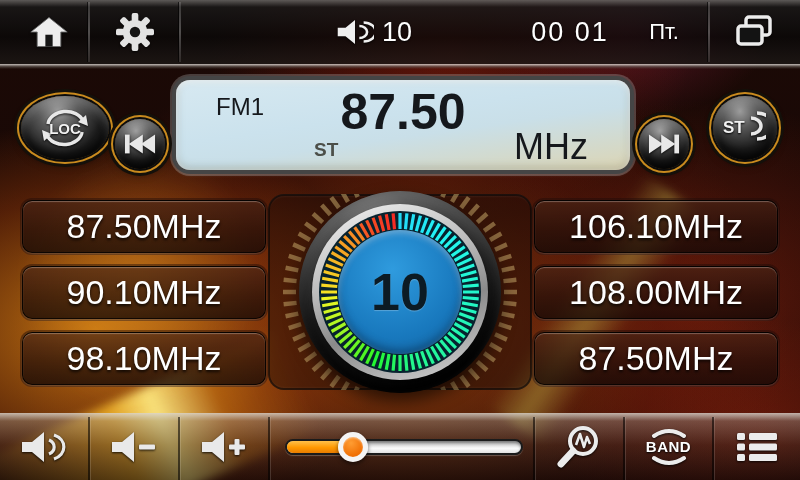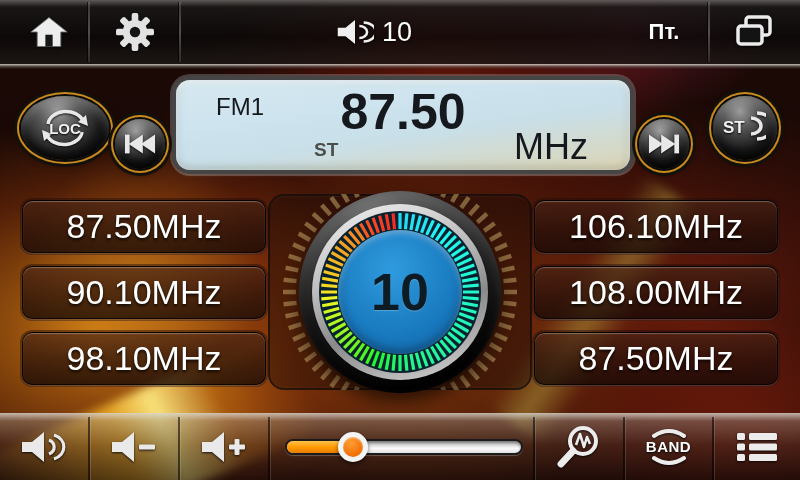--- a/index.html
+++ b/index.html
@@ -36,21 +36,21 @@
     background:linear-gradient(180deg,rgba(98,96,94,.92) 0%,rgba(24,24,24,.85) 11%,rgba(8,8,8,.78) 58%,rgba(28,24,22,.82) 100%);}
   .topbar-edge{position:absolute;left:0;top:64px;width:800px;height:5px;z-index:5;
     background:linear-gradient(180deg,rgba(225,220,215,.85),rgba(105,98,92,.55) 55%,rgba(0,0,0,0));}
   .tb-div{position:absolute;top:2px;height:60px;width:2px;
     background:linear-gradient(180deg,rgba(255,255,255,.14),rgba(255,255,255,.28) 50%,rgba(255,255,255,.10));box-shadow:-1px 0 0 rgba(0,0,0,.6);}
   .tb-btn{position:absolute;top:0;height:64px;display:flex;align-items:center;justify-content:center;cursor:pointer;}
   .tb-text{color:#fff;text-shadow:0 1px 2px rgba(0,0,0,.85);}
   .tb-title{position:absolute;left:186px;top:0;height:64px;display:flex;align-items:center;font-size:24px;font-weight:700;}
   .tb-volume{position:absolute;left:336px;top:0;height:64px;display:flex;align-items:center;gap:8px;font-size:27px;}
   .tb-time{position:absolute;left:520px;width:100px;top:0;height:64px;display:flex;align-items:center;justify-content:center;font-size:27px;letter-spacing:2px;}
-  .tb-day{position:absolute;left:634px;width:60px;top:0;height:64px;display:flex;align-items:center;justify-content:center;font-size:22px;font-weight:700;}
+  .tb-day{position:absolute;left:634px;width:60px;top:0;height:64px;display:flex;align-items:center;justify-content:center;font-size:22px;font-weight:400;}
 
   
   .lcd{position:absolute;left:176px;top:80px;width:454px;height:90px;z-index:4;border-radius:14px;
     background:linear-gradient(172deg,var(--lcd-top) 0%,#cbe2ed 42%,#c9dfe8 58%,var(--lcd-bottom) 100%);
     box-shadow:0 0 0 4px #454545,0 0 0 6px rgba(160,160,160,.35),0 4px 4px rgba(255,255,255,.22),inset 0 2px 6px rgba(255,255,255,.65),inset 0 -2px 8px rgba(90,90,70,.35);}
   .lcd-band{position:absolute;left:40px;top:13px;font-size:24px;color:#15181c;}
   .lcd-freq{position:absolute;left:0;right:0;top:3px;text-align:center;font-size:50px;font-weight:600;color:#15181c;}
   .lcd-unit{position:absolute;right:42px;top:14px;font-size:36px;color:#15181c;margin-top:32px;}
   .lcd-st{position:absolute;left:138px;top:59px;font-size:19px;font-weight:700;color:#4c4f49;}
 
@@ -155,20 +155,21 @@
 
     <div class="tb-volume tb-text">
       <svg class="icon" width="38" height="30" viewBox="0 0 44 32">
         <path d="M2 11 h9 l11 -9 v28 l-11 -9 h-9 z" fill="#efefef"></path>
         <path d="M27 9 a9 7 0 0 1 0 14" stroke="#efefef" stroke-width="3" fill="none"></path>
         <path d="M32 5 a14 11 0 0 1 0 22" stroke="#efefef" stroke-width="3" fill="none"></path>
       </svg>
       <span>10</span>
     </div>
 
+    <div class="tb-time tb-text">00 01</div>
     <div class="tb-day tb-text">Пт.</div>
 
     <div class="tb-div" style="left:708px;"></div>
     <div class="tb-btn" style="left:716px;width:76px;">
       <svg class="icon" width="40" height="36" viewBox="0 0 40 36">
         <rect x="12" y="3" width="24" height="18" rx="3" fill="none" stroke="#ececec" stroke-width="3.5"></rect>
         <rect x="4" y="12" width="24" height="18" rx="3" fill="#131313" stroke="#ececec" stroke-width="3.5"></rect>
       </svg>
     </div>
   </header>

